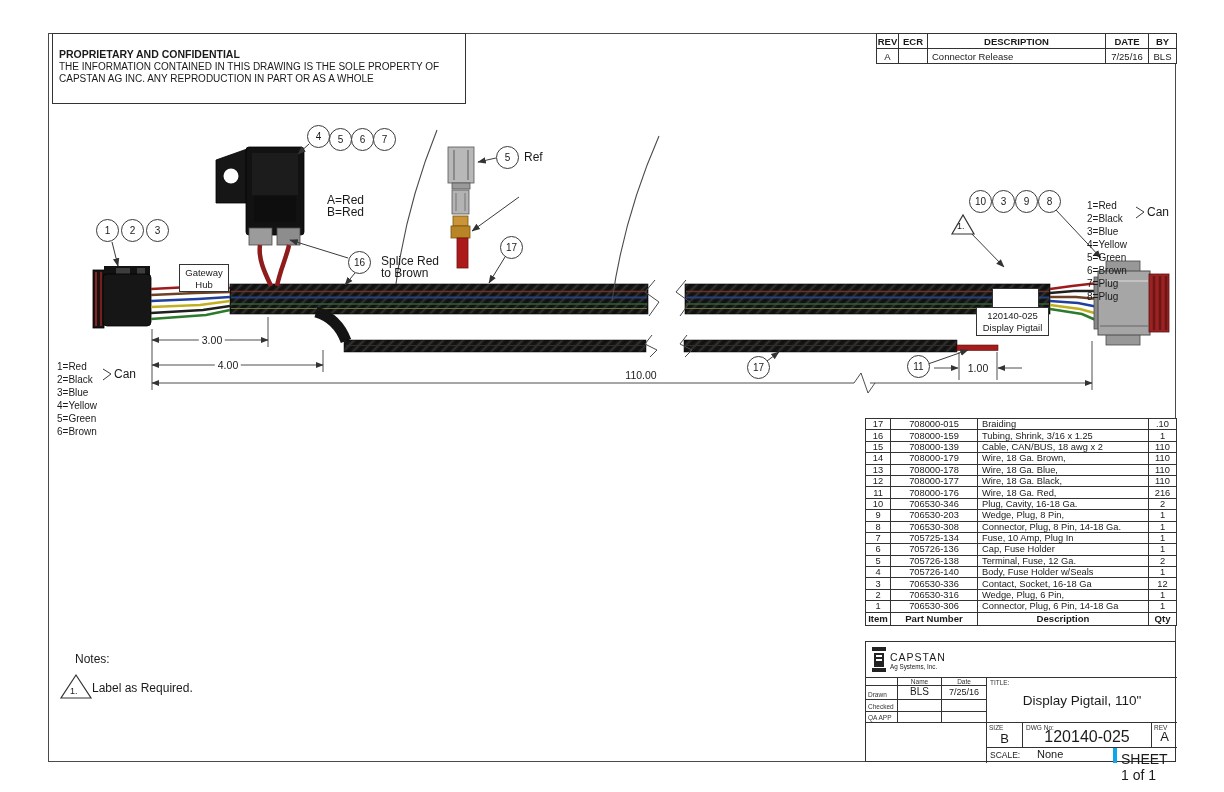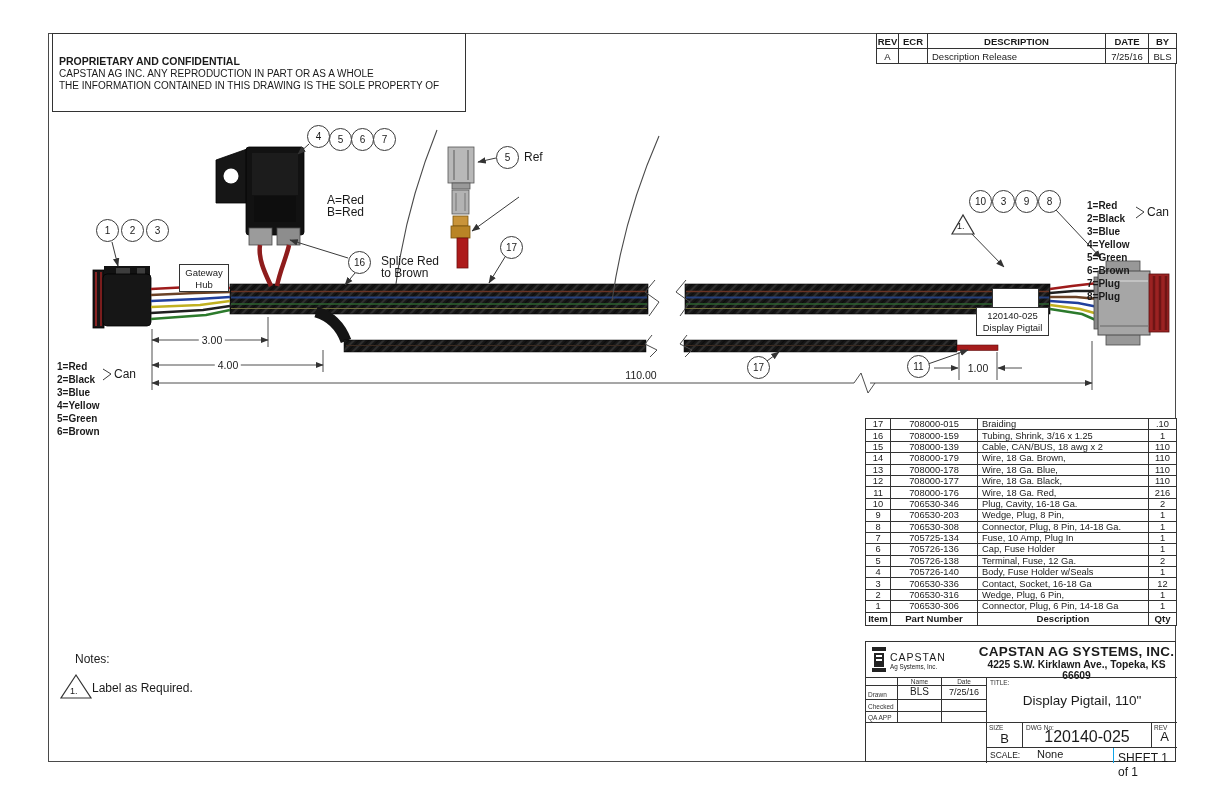--- a/index.html
+++ b/index.html
@@ -2,21 +2,21 @@
 <html><head>
 <meta charset="utf-8">
 <style>
   * { margin:0; padding:0; box-sizing:border-box; }
   html,body { background:#e8e8e8; }
   body { font-family:"Liberation Sans", sans-serif; color:#1a1a1a; }
   .sheet { position:relative; width:1224px; height:792px; background:#fff; overflow:hidden; }
   .border-frame { position:absolute; left:48px; top:33px; width:1128px; height:729px; border:1.6px solid #4a4a4a; }
   svg.lines { position:absolute; left:0; top:0; width:1224px; height:792px; }
 
-  .prop-box { position:absolute; left:52px; top:33px; width:414px; height:79px; border:1.2px solid #333; padding:21px 6px; font-size:10px; line-height:12.6px; }
+  .prop-box { position:absolute; left:52px; top:33px; width:414px; height:71px; border:1.2px solid #333; padding:14px 6px; font-size:10px; line-height:12.6px; }
   .prop-box .t { font-weight:bold; font-size:10.5px; }
 
   table.dtab { border-collapse:collapse; table-layout:fixed; position:absolute; background:#fff; }
   table.dtab td, table.dtab th { border:1px solid #333; font-weight:normal; overflow:hidden; white-space:nowrap; }
 
   #revtab { left:876px; top:33px; width:300px; font-size:9.5px; }
   #revtab td { height:15px; text-align:center; }
   #revtab .hdr td { font-weight:bold; }
   #revtab td.dl { text-align:left; padding-left:4px; }
 
@@ -28,21 +28,21 @@
   .tb { position:absolute; left:865px; top:641px; width:311px; height:121px; border:1.2px solid #333; background:#fff; font-size:10px; }
   .tb .cell { position:absolute;gap:26px; }
   .tiny { font-size:6.5px; color:#333; }
   .tb-company { font-weight:bold; font-size:13.5px; letter-spacing:.2px; }
   .tb-addr { font-weight:bold; font-size:10.3px; }
 
   .ann { position:absolute; font-size:12px; line-height:12px; white-space:pre; }
   .labelbox { position:absolute; border:1px solid #333; background:#fff; text-align:center; font-size:9.5px; line-height:11.5px; padding:2px 3px; white-space:pre; }
   .balloon { position:absolute; width:23px; height:23px; border:1.2px solid #3a3a3a; border-radius:50%; background:#fff; display:flex; align-items:center; justify-content:center; font-size:10px; }
   .dim { position:absolute; font-size:10.5px; background:#fff; padding:0 3px; transform:translate(-50%,-50%); white-space:nowrap; }
-  .legend { position:absolute; font-size:10px; line-height:13px; white-space:pre;font-weight:bold; }
+  .legend { position:absolute; font-size:10px; line-height:13px; white-space:pre; }
   .small-num { position:absolute; font-size:9px; }
 </style>
 </head>
 <body>
 
 <div class="sheet">
 
   <div class="border-frame"></div>
 
   <svg class="lines" xmlns="http://www.w3.org/2000/svg">
@@ -193,22 +193,22 @@
       <polyline points="103,369 111,374 103,380"></polyline>
       <polyline points="1136,207 1144,212 1136,218"></polyline>
     </g>
 
     <polygon points="952,234 974,234 963,215" fill="#fff" stroke="#333" stroke-width="1.2"></polygon>
     <polygon points="61,698 91,698 76,675" fill="none" stroke="#333" stroke-width="1.2"></polygon>
   </svg>
 
   <div class="prop-box">
     <div class="t">PROPRIETARY AND CONFIDENTIAL</div>
+    <div>THE INFORMATION CONTAINED IN THIS DRAWING IS THE SOLE PROPERTY OF</div>
     <div>CAPSTAN AG INC. ANY REPRODUCTION IN PART OR AS A WHOLE</div>
-    <div>THE INFORMATION CONTAINED IN THIS DRAWING IS THE SOLE PROPERTY OF</div>
   </div>
 
   <table class="dtab" id="revtab">
     <colgroup>
         <col style="width:22px">
         <col style="width:29px">
         <col style="width:178px">
         <col style="width:43px">
         <col style="width:28px">
       </colgroup>
@@ -219,21 +219,21 @@
         <td>DESCRIPTION</td>
         <td>DATE</td>
         <td>BY</td>
       </tr>
     </tbody>
     <tbody>
 
         <tr>
           <td>A</td>
           <td></td>
-          <td class="dl">Description Release</td>
+          <td class="dl">Connector Release</td>
           <td>7/25/16</td>
           <td>BLS</td>
         </tr>
       </tbody>
   </table>
 
   <table class="dtab" id="bomtab">
     <colgroup>
         <col style="width:25px">
         <col style="width:87px">
@@ -379,24 +379,20 @@
           <rect x="4" y="8" width="10" height="14" fill="#222"></rect>
           <rect x="6" y="10" width="6" height="2" fill="#fff"></rect>
           <rect x="6" y="14" width="6" height="2" fill="#fff"></rect>
           <rect x="2" y="23" width="14" height="4" fill="#222"></rect>
         </svg>
         <div style="padding-left:2px;">
           <div style="font-size:10.5px;letter-spacing:1px;padding-top:6px;">CAPSTAN</div>
           <div style="font-size:6.3px;">Ag Systems, Inc.</div>
         </div>
       </div>
-      <div style="flex:1;text-align:center;padding-top:2px;">
-        <div class="tb-company">CAPSTAN AG SYSTEMS, INC.</div>
-        <div class="tb-addr">4225 S.W. Kirklawn Ave., Topeka, KS 66609</div>
-      </div>
     </div>
 
     <div class="cell tiny" style="left:32px;top:36px;width:44px;height:8px;border-right:1px solid #333;border-bottom:1px solid #333;text-align:center;">Name</div>
     <div class="cell tiny" style="left:76px;top:36px;width:44px;height:8px;border-bottom:1px solid #333;text-align:center;">Date</div>
     <div class="cell tiny" style="left:0;top:36px;width:32px;height:8px;border-right:1px solid #333;border-bottom:1px solid #333;"></div>
 
     <div class="cell tiny" style="left:0;top:44px;width:32px;height:14px;border-right:1px solid #333;border-bottom:1px solid #333;padding:5px 0 0 2px;">Drawn</div>
     <div class="cell" style="left:32px;top:44px;width:44px;height:14px;border-right:1px solid #333;border-bottom:1px solid #333;text-align:center;font-size:10px;">BLS</div>
     <div class="cell" style="left:76px;top:44px;width:44px;height:14px;border-bottom:1px solid #333;text-align:center;font-size:9px;padding-top:1px;">7/25/16</div>
 
@@ -423,21 +419,21 @@
     </div>
     <div class="cell" style="left:285px;top:81px;width:26px;height:25px;border-left:1px solid #333;border-bottom:1px solid #333;">
       <div class="tiny" style="padding:1px 0 0 2px;">REV</div>
       <div style="font-size:13px;text-align:center;margin-top:-2px;">A</div>
     </div>
 
     <div class="cell" style="left:120px;top:106px;width:127px;height:15px;border-left:1px solid #333;">
       <span style="font-size:8.5px;padding-left:3px;">SCALE:</span>
       <span style="font-size:11px;padding-left:14px;">None</span>
     </div>
-    <div class="cell" style="left:247px;top:106px;width:64px;height:15px;border-left:1px solid #0ea5e9;font-size:12px;padding:3px 0 0 4px;">SHEET 1 of 1</div>
+    <div class="cell" style="left:247px;top:106px;width:64px;height:15px;border-left:4px solid #0ea5e9;font-size:14px;padding:3px 0 0 4px;">SHEET 1 of 1</div>
   </div>
 
   <div class="labelbox" style="left:179px;top:264px;width:50px;height:28px;">Gateway
 Hub</div>
   <div class="labelbox" style="left:992px;top:288px;width:47px;height:17px;padding-top:18px;text-align:right;">Display</div>
   <div class="labelbox" style="left:976px;top:307px;width:73px;height:29px;">120140-025
 Display Pigtail</div>
 
   <div class="ann" style="left:327px;top:194px;">A=Red
 B=Red</div>

